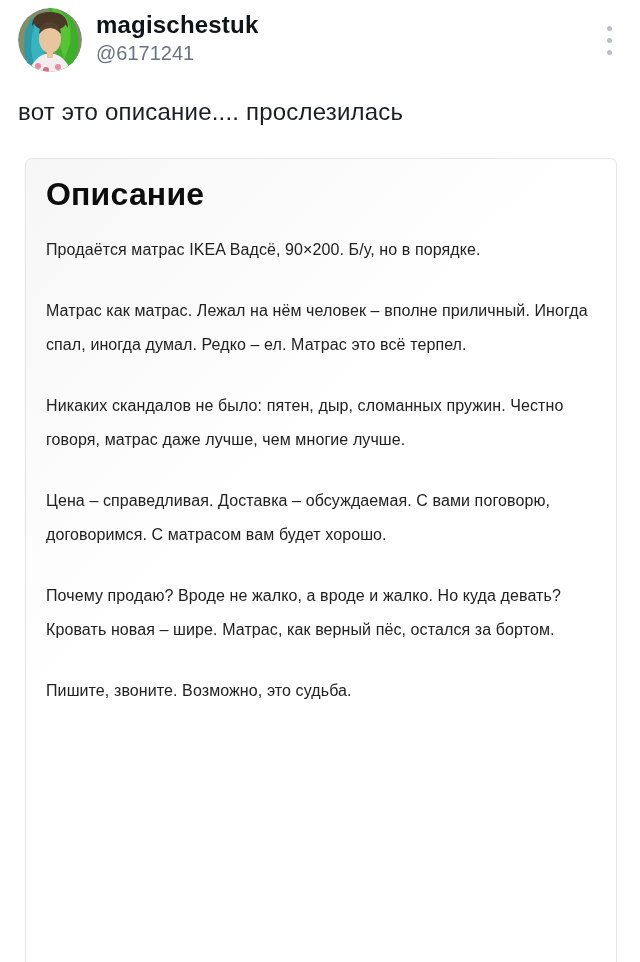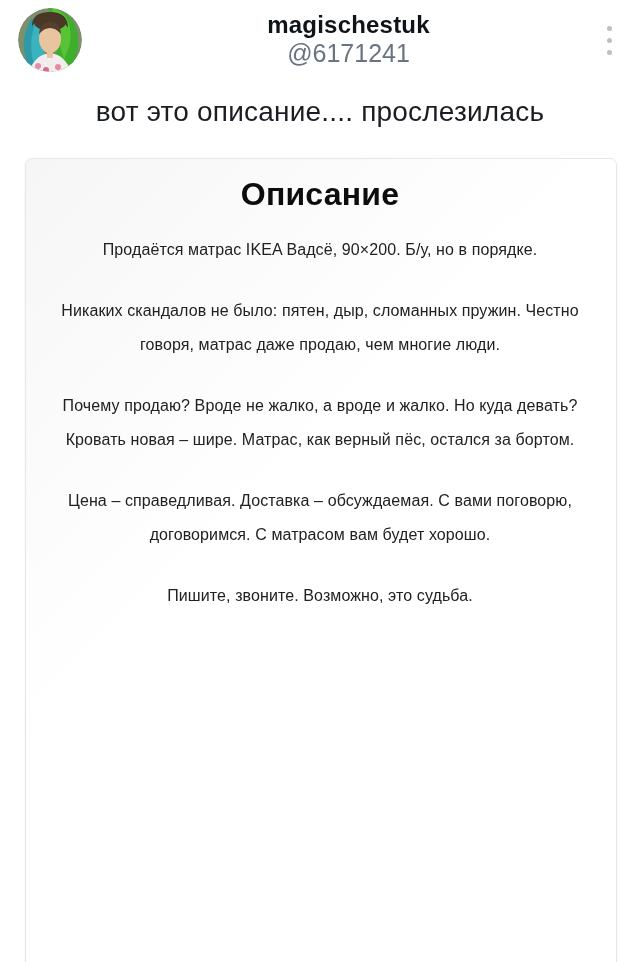--- a/index.html
+++ b/index.html
@@ -7,21 +7,20 @@
     width: 640px;
     background: #ffffff;
     font-family: "Liberation Sans", "DejaVu Sans", sans-serif;
   }
   .page {
     position: relative;
     width: 640px;
     height: 962px;
     background: #ffffff;
     overflow: hidden;
-    text-align: center;
   }
   
   .tweet-header {
     display: flex;
     align-items: flex-start;
     padding: 8px 14px 0 18px;
   }
   .avatar {
     width: 64px;
     height: 64px;
@@ -39,21 +38,21 @@
   }
   .author-name {
     font-size: 24px;
     font-weight: 700;
     color: #0f1419;
     line-height: 30px;
     letter-spacing: 0.2px;
     cursor: pointer;
   }
   .author-handle {
-    font-size: 25px;
+    font-size: 20px;
     font-weight: 400;
     color: #697480;
     line-height: 27px;
     cursor: pointer;
   }
   .more-button {
     margin-top: 14px;
     margin-right: 8px;
     padding: 4px 6px;
     display: flex;
@@ -63,21 +62,21 @@
   }
   .more-button i {
     width: 5px;
     height: 5px;
     border-radius: 50%;
     background: #b9bfc5;
   }
   
   .tweet-text {
     padding: 22px 18px 0 18px;
-    font-size: 28px;
+    font-size: 24px;
     line-height: 36px;
     color: #1a1d21;
     letter-spacing: 0.2px;
   }
   
   .card {
     position: absolute;
     left: 25px;
     top: 158px;
     width: 592px;
@@ -147,19 +146,20 @@
         <i></i><i></i><i></i>
       </span>
     </div>
   </header>
 
   <div class="tweet-text">вот это описание.... прослезилась</div>
 
   <div class="card">
     <h2 class="card-title">Описание</h2>
     <p>Продаётся матрас IKEA Вадсё, 90×200. Б/у, но в порядке.</p>
-    <p>Никаких скандалов не было: пятен, дыр, сломанных пружин. Честно говоря, матрас даже продаю, чем многие люди.</p>
+    <p>Матрас как матрас. Лежал на нём человек – вполне приличный. Иногда спал, иногда думал. Редко – ел. Матрас это всё терпел.</p>
+    <p>Никаких скандалов не было: пятен, дыр, сломанных пружин. Честно говоря, матрас даже лучше, чем многие лучше.</p>
+    <p>Цена – справедливая. Доставка – обсуждаемая. С вами поговорю, договоримся. С матрасом вам будет хорошо.</p>
     <p>Почему продаю? Вроде не жалко, а вроде и жалко. Но куда девать? Кровать новая – шире. Матрас, как верный пёс, остался за бортом.</p>
-    <p>Цена – справедливая. Доставка – обсуждаемая. С вами поговорю, договоримся. С матрасом вам будет хорошо.</p>
     <p>Пишите, звоните. Возможно, это судьба.</p>
   </div>
 
 </div>
 
 </body></html>

